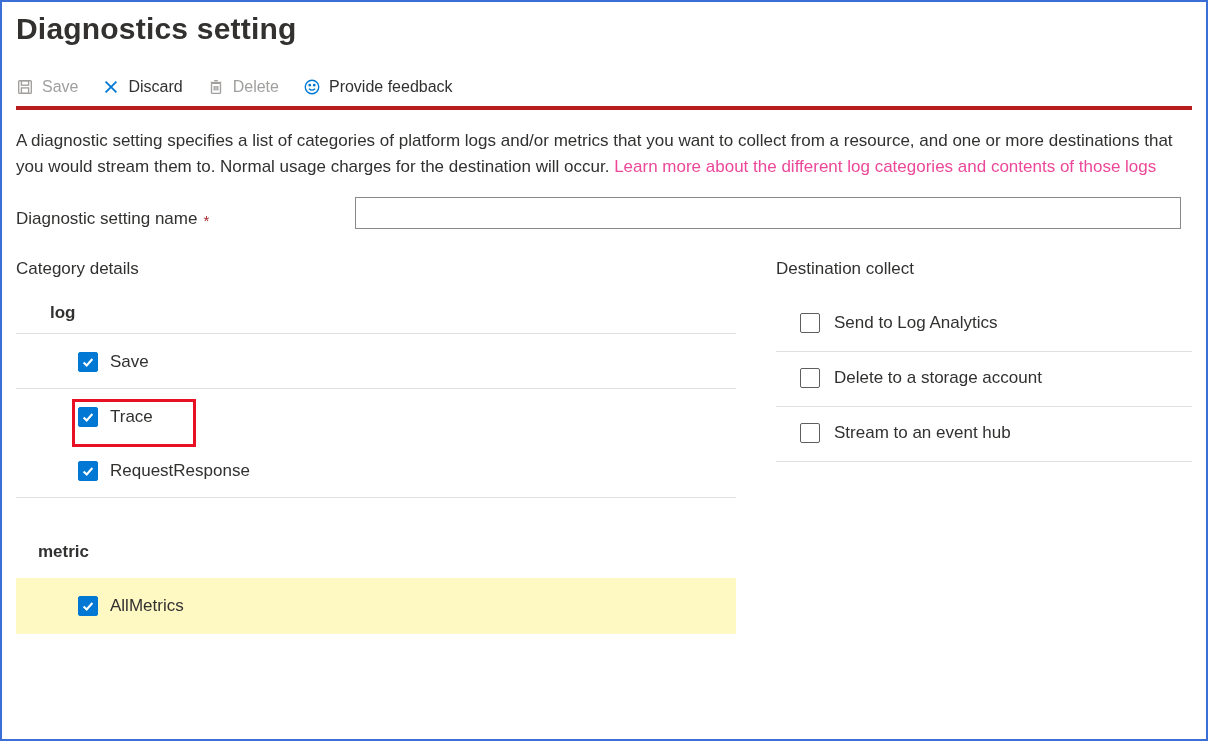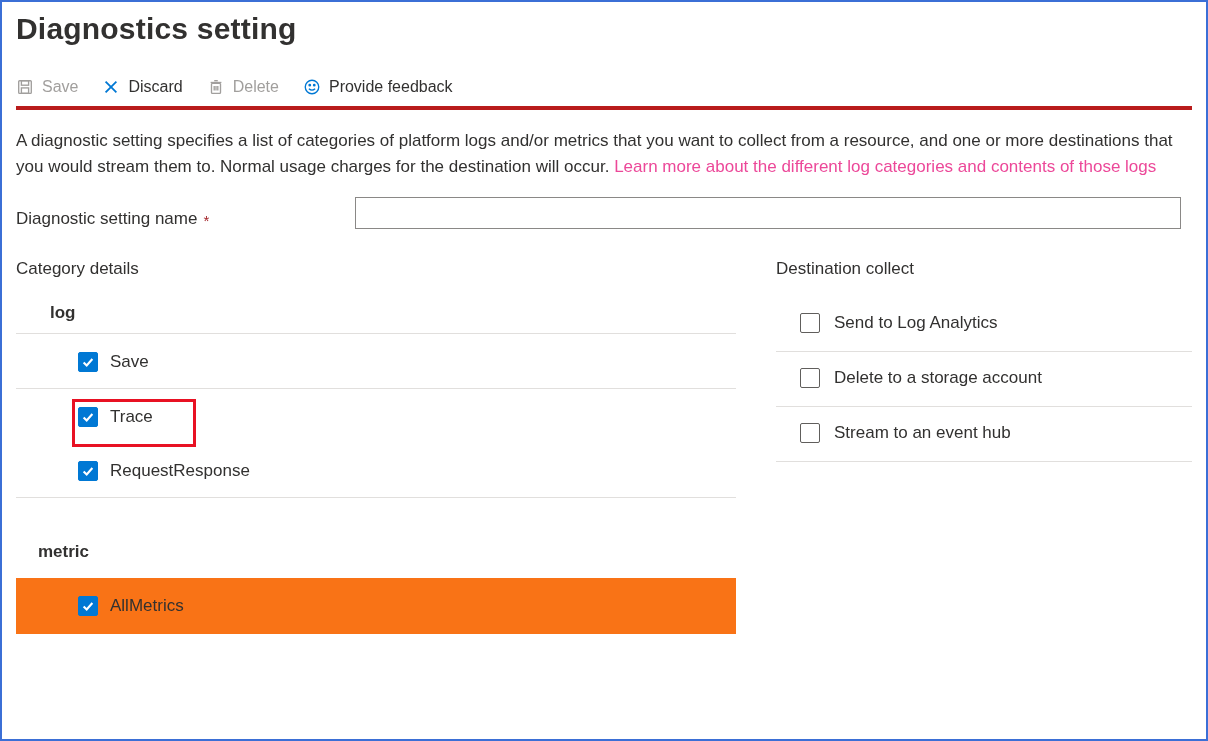--- a/index.html
+++ b/index.html
@@ -103,21 +103,21 @@
     height: 42px;
     border: 3px solid #e81123;
     pointer-events: none;
   }
   .metric-row {
     display: flex;
     align-items: center;
     gap: 12px;
     padding: 18px 12px 18px 62px;
     font-size: 17px;
-    background: #f97316;
+    background: #fef9c3;
     margin-top: 6px;
   }
   .checkbox {
     width: 20px;
     height: 20px;
     border-radius: 2px;
     display: inline-flex;
     align-items: center;
     justify-content: center;
     flex-shrink: 0;

